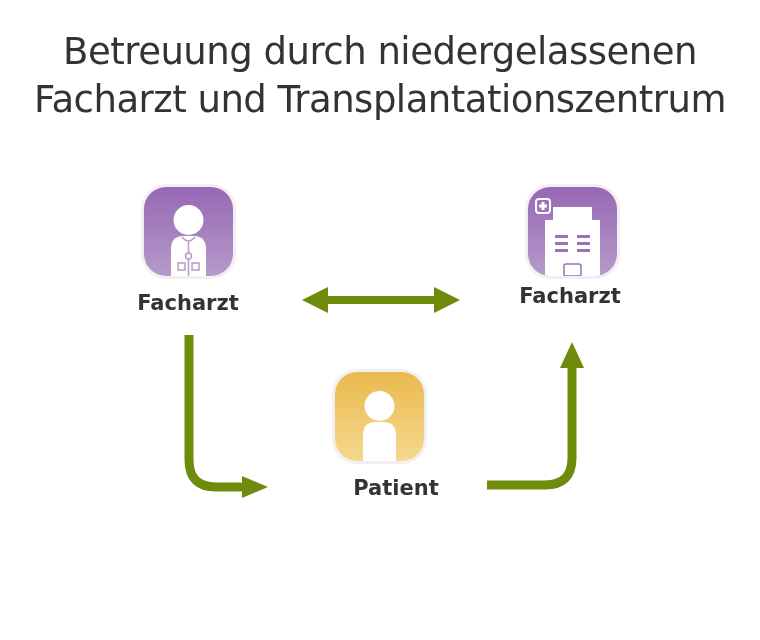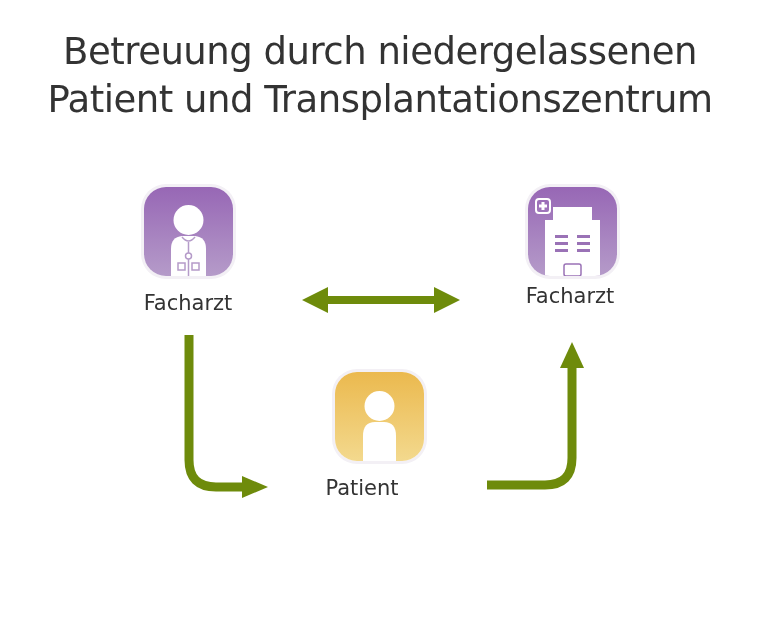--- a/index.html
+++ b/index.html
@@ -2,29 +2,29 @@
 <html><head>
   <meta charset="utf-8">
   <style>
     html, body { margin: 0; padding: 0; background: #ffffff; }
     body { width: 760px; height: 640px; position: relative; overflow: hidden;
            font-family: "DejaVu Sans", "Liberation Sans", sans-serif; color: #333333; }
     .title { position: absolute; left: 0; top: 28px; width: 760px; text-align: center;
              font-size: 37px; line-height: 48px; color: #333333; letter-spacing: -0.5px; }
     .title div { white-space: nowrap; }
     .icon { position: absolute; border-radius: 22px; overflow: hidden; box-shadow: 0 0 0 3px #f3f0f5; }
-    .label { position: absolute; text-align: center; font-size: 21px; line-height: 24px; color: #333333; white-space: nowrap; }
+    .label { position: absolute; text-align: center; font-size: 21px; line-height: 24px; color: #333333; white-space: nowrap; font-weight: bold; }
     svg { display: block; }
   </style>
 </head>
 <body>
 
 <div class="title">
   <div>Betreuung durch niedergelassenen</div>
-  <div>Patient und Transplantationszentrum</div>
+  <div>Facharzt und Transplantationszentrum</div>
 </div>
 
 <div class="icon" style="left:144px; top:187px; width:89px; height:89px;">
   <svg width="89" height="89" viewBox="0 0 89 89">
     <defs>
       <linearGradient id="gPurple1" x1="0" y1="0" x2="0" y2="1">
         <stop offset="0" stop-color="#9767b5"></stop>
         <stop offset="1" stop-color="#b59bc9"></stop>
       </linearGradient>
     </defs>
@@ -75,21 +75,21 @@
       <linearGradient id="gYellow" x1="0" y1="0" x2="0" y2="1">
         <stop offset="0" stop-color="#ebb94e"></stop>
         <stop offset="1" stop-color="#f3d98e"></stop>
       </linearGradient>
     </defs>
     <rect width="89" height="89" fill="url(#gYellow)"></rect>
     <circle cx="44.5" cy="34" r="15" fill="#ffffff"></circle>
     <path d="M28 89 L28 64 Q28 50 40 50 L49 50 Q61 50 61 64 L61 89 Z" fill="#ffffff"></path>
   </svg>
 </div>
-<div class="label" style="left:302px; top:476px; width:120px;">Patient</div>
+<div class="label" style="left:336px; top:476px; width:120px;">Patient</div>
 
 <svg width="760" height="640" style="position:absolute; left:0; top:0;">
 
   <g fill="#6e8b0b">
     <polygon points="302,300 328,287 328,296 434,296 434,287 460,300 434,313 434,304 328,304 328,313"></polygon>
   </g>
 
   <g>
     <path d="M189 335 L189 460 Q189 487 216 487 L244 487" stroke="#6e8b0b" stroke-width="9" fill="none"></path>
     <polygon points="242,476 268,487 242,498" fill="#6e8b0b"></polygon>

